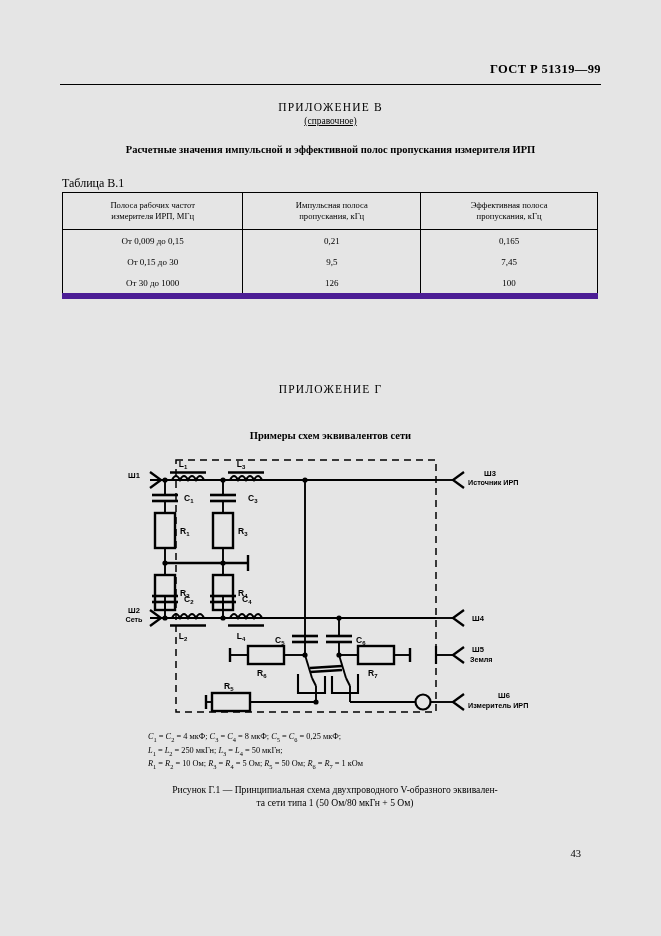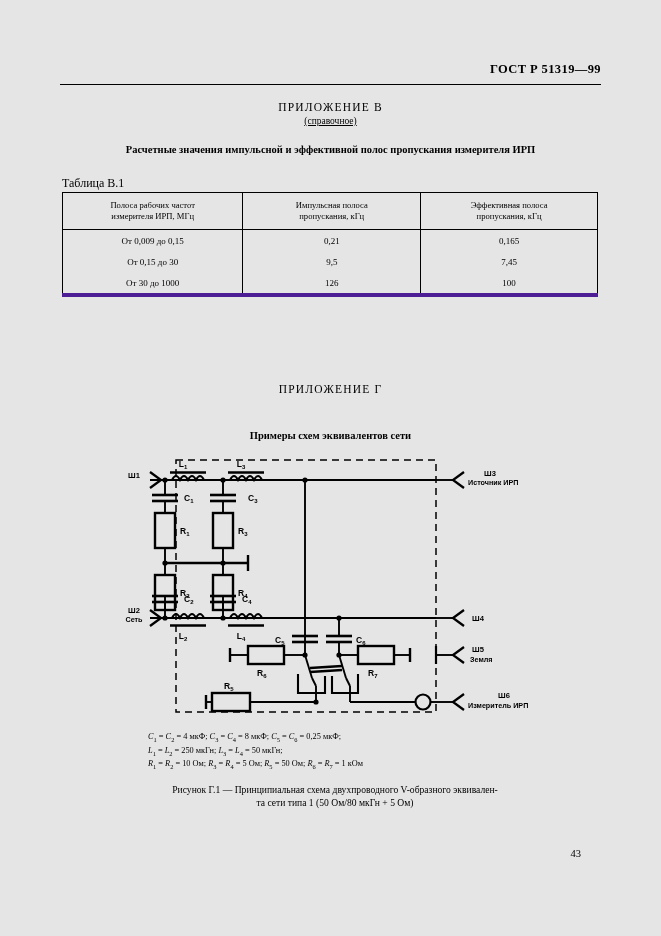--- a/index.html
+++ b/index.html
@@ -100,21 +100,21 @@
     vertical-align: middle;
   }
   table.data td {
     height: 21px;
     border-left: 1px solid #000;
     border-right: 1px solid #000;
     border-top: none;
     border-bottom: none;
     font-size: 9px;
   }
-  table.data tbody tr:last-child td { border-bottom: 4px solid #4c1d95; }
+  table.data tbody tr:last-child td { border-bottom: 6px solid #4c1d95; }
   table.data tbody tr:first-child td { border-top: 1px solid #000; }
   table.data td.c0 { width: 181px; }
   table.data td.c1 { width: 178px; }
   table.data td.c2 { width: 177px; }
   table.data th.c0 { width: 181px; }
   table.data th.c1 { width: 178px; }
   table.data th.c2 { width: 177px; }
   .thline { display: block; }
 
   

